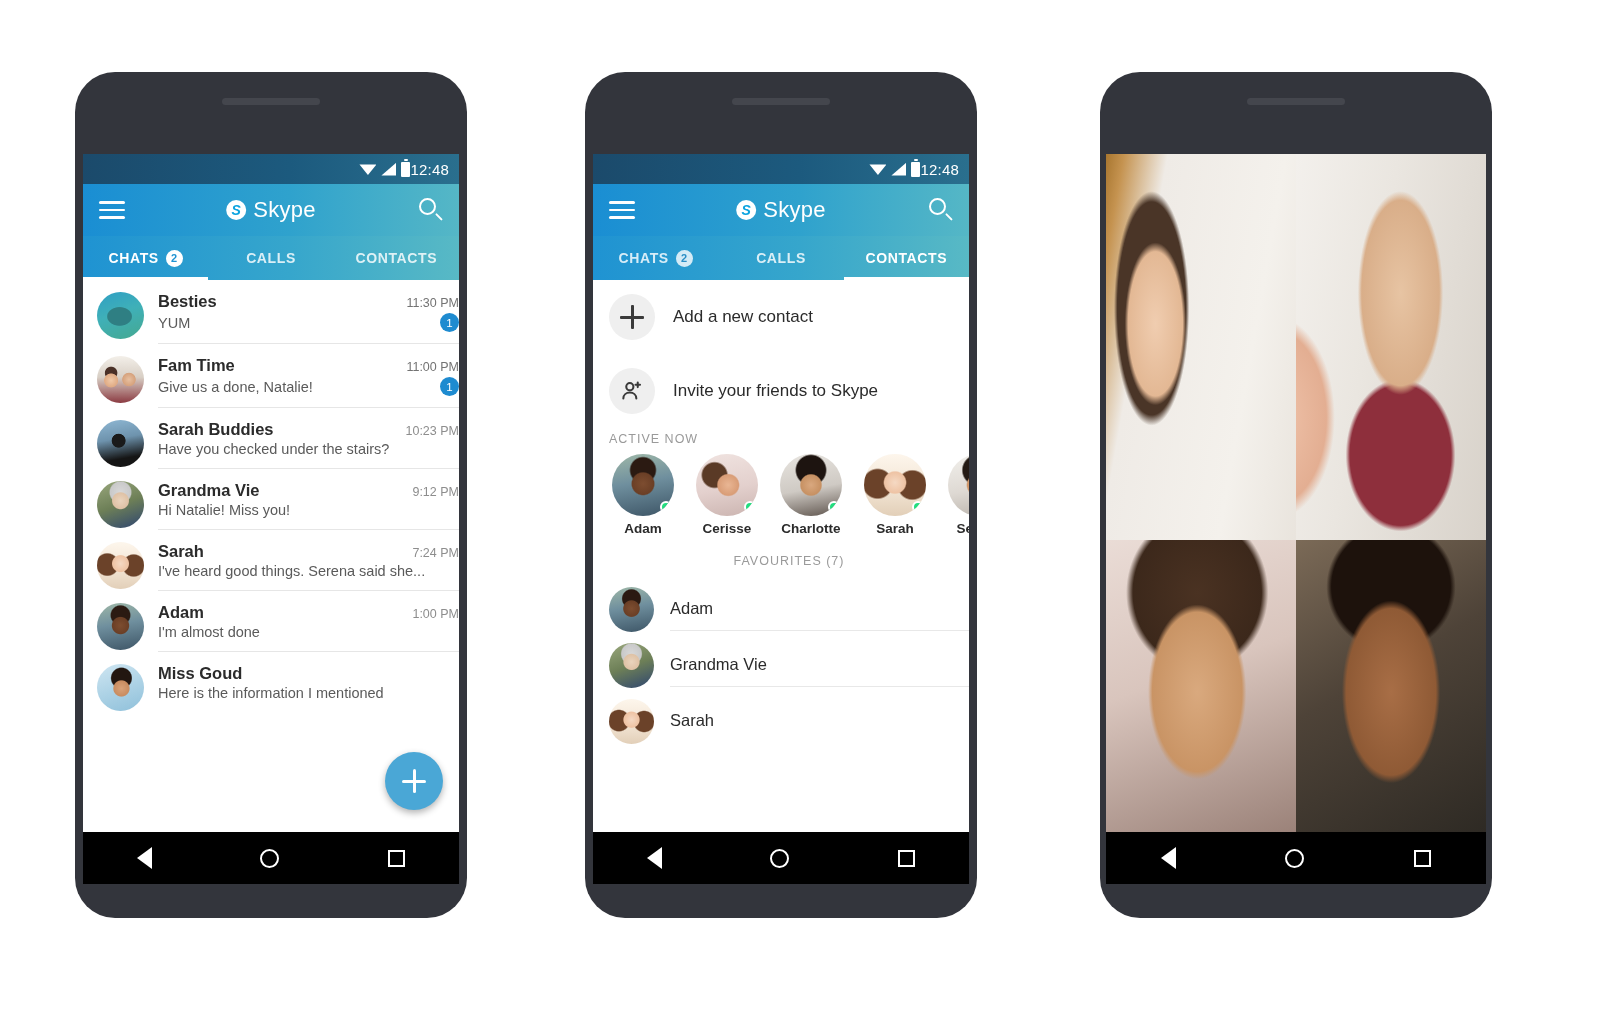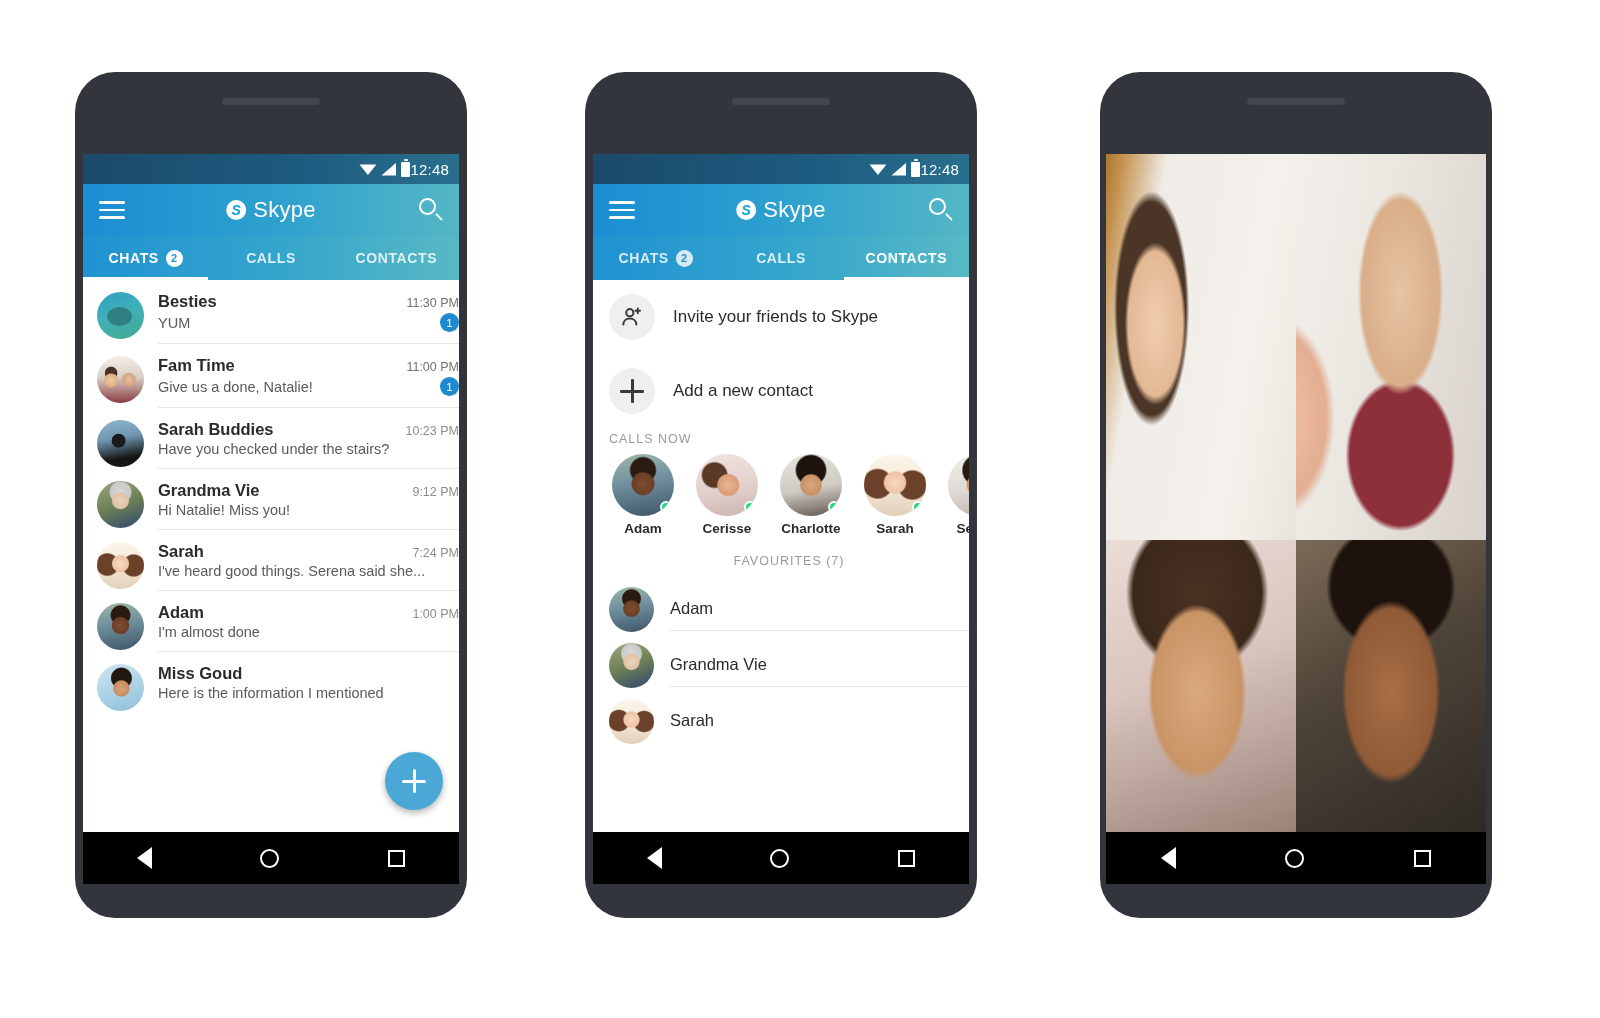--- a/index.html
+++ b/index.html
@@ -368,38 +368,38 @@
         <span>CALLS</span>
       </div>
       <div class="tab active">
         <span>CONTACTS</span>
       </div>
     </div>
 
     <div class="list" style="height:552px;">
       <div class="actionrow">
         <span class="actionic">
+          <span class="pv"></span>
+            <span class="ph"></span>
+        </span>
+        <span class="actionlbl">Add a new contact</span>
+      </div>
+
+      <div class="actionrow">
+        <span class="actionic">
           <svg width="26" height="26" viewBox="0 0 24 24" fill="none" stroke="#3a3a3a" stroke-width="1.9" stroke-linecap="round" stroke-linejoin="round">
             <circle cx="10" cy="8" r="3.3"></circle>
             <path d="M4 19c0-3.4 2.7-5.6 6-5.6s6 2.2 6 5.6"></path>
             <path d="M17.3 4.2v4.2M15.2 6.3h4.2"></path>
           </svg>
         </span>
         <span class="actionlbl">Invite your friends to Skype</span>
       </div>
 
-      <div class="actionrow">
-        <span class="actionic">
-          <span class="pv"></span>
-            <span class="ph"></span>
-        </span>
-        <span class="actionlbl">Add a new contact</span>
-      </div>
-
-      <div class="sechdr">CALLS NOW</div>
+      <div class="sechdr">ACTIVE NOW</div>
 
       <div class="activerow">
         <div class="actitem">
           <div class="actav ph-adam">
             <span class="dot"></span>
           </div>
           <div class="actname">Adam</div>
         </div>
         <div class="actitem">
           <div class="actav ph-cerisse">

